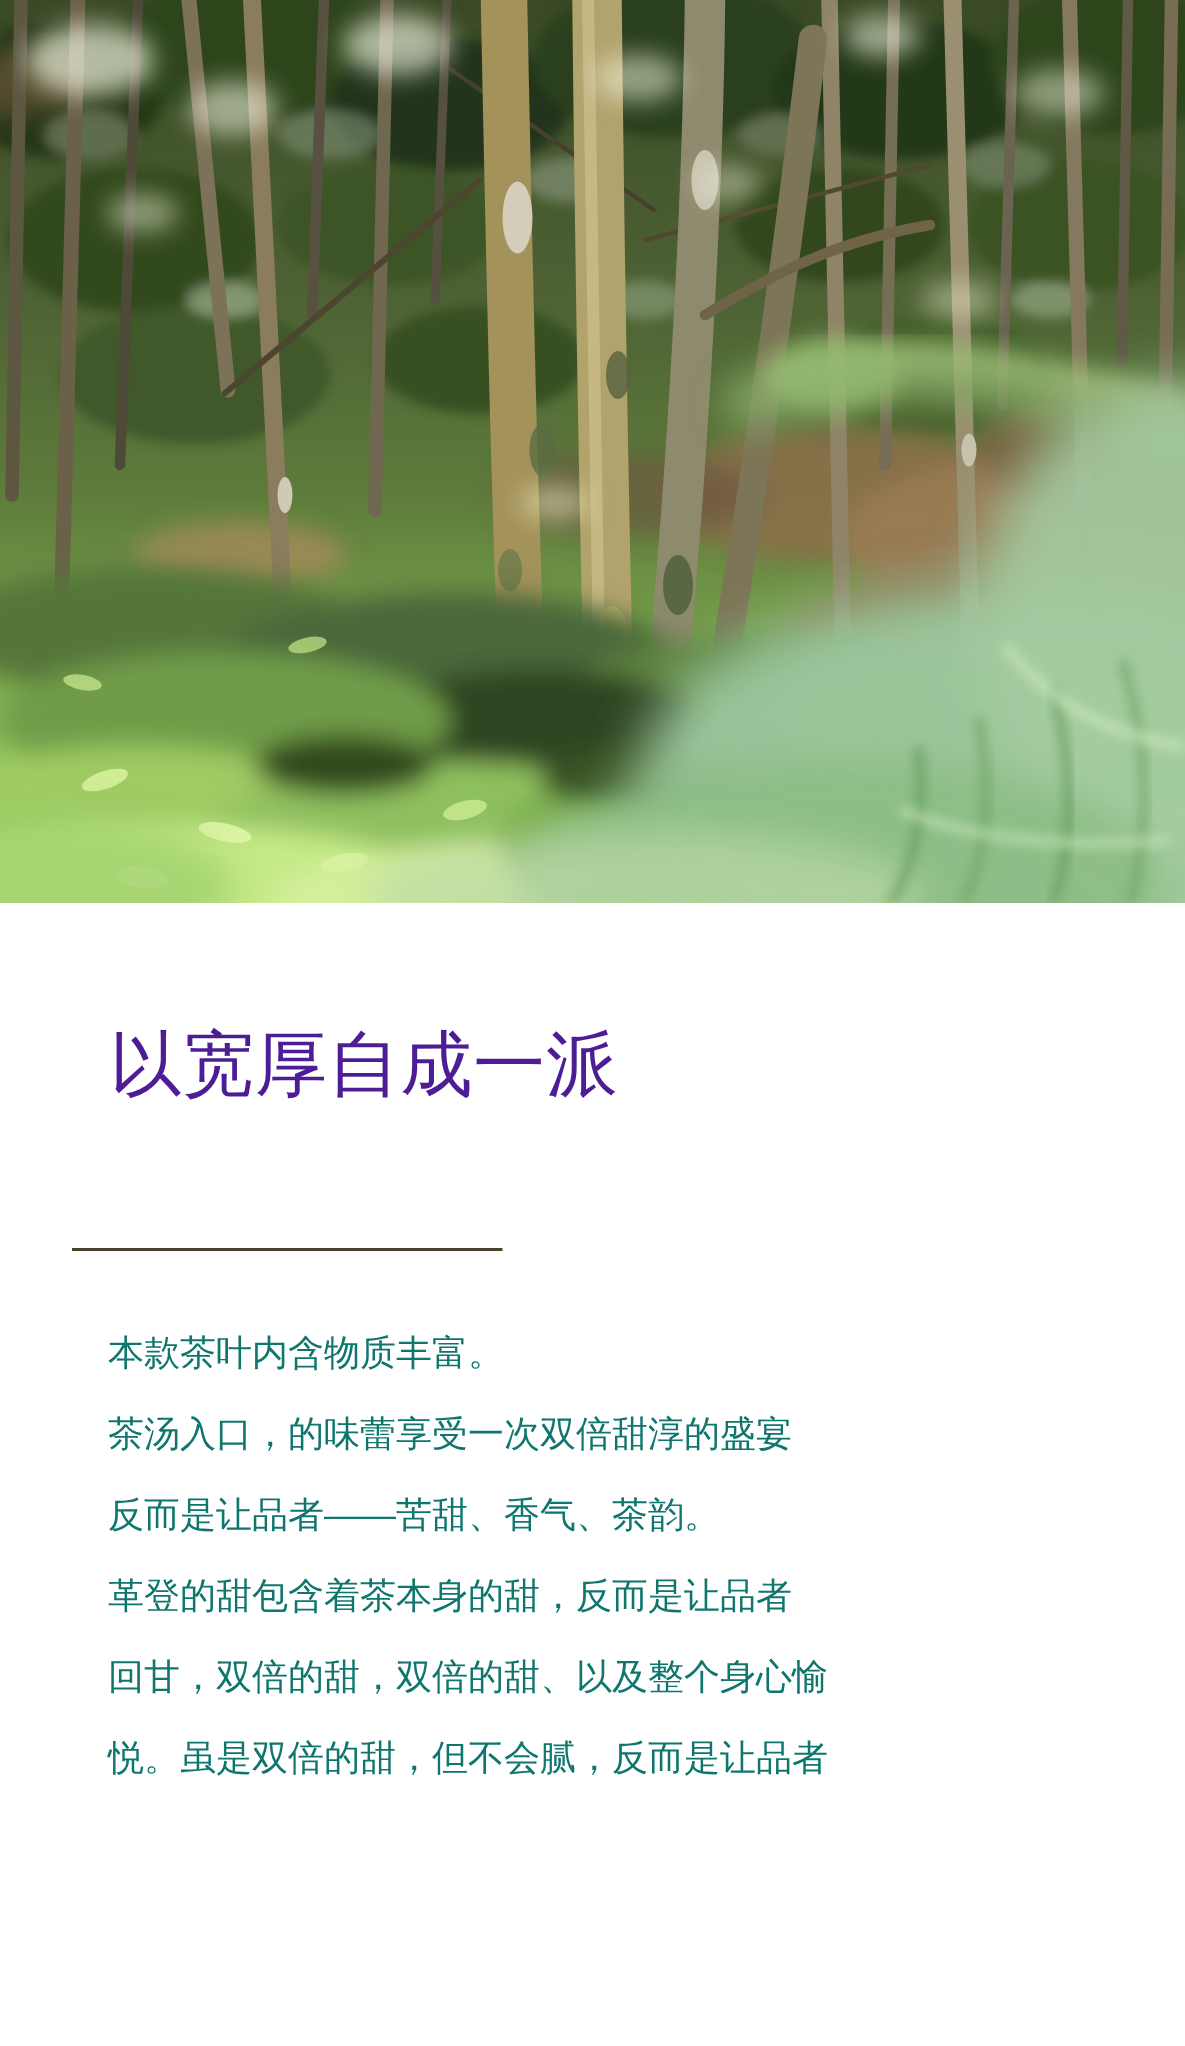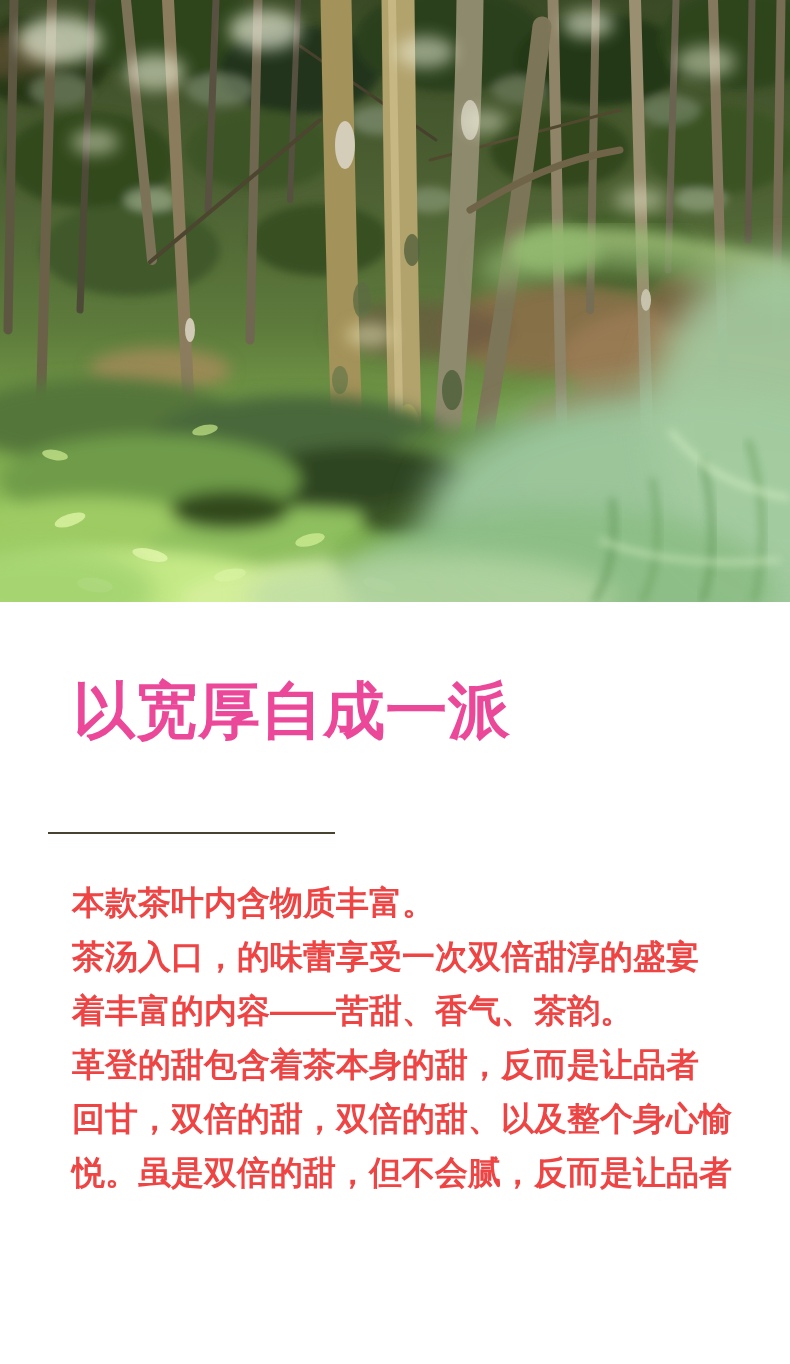--- a/index.html
+++ b/index.html
@@ -7,30 +7,30 @@
     position:relative;width:790px;height:1364px;background:#ffffff;
     font-family:"Liberation Sans",sans-serif;overflow:hidden;margin:0 auto;
   }
   .photo{
     position:absolute;left:0;top:0;width:790px;height:602px;overflow:hidden;
     background:#5e7c3c;
   }
   .photo svg{display:block;width:790px;height:602px;}
   .headline{
     position:absolute;left:73px;top:678px;width:660px;
-    font-size:62px;line-height:66px;font-weight:700;color:#ec4899;
+    font-size:48px;line-height:66px;font-weight:400;color:#4c1d95;
     letter-spacing:0.5px;white-space:nowrap;
   }
   .divider{
     position:absolute;left:48px;top:832px;width:287px;height:2px;
     background:#49422f;
   }
   .body-text{
     position:absolute;left:72px;top:876px;width:680px;
-    font-size:33px;line-height:54px;font-weight:700;color:#ef4444;
+    font-size:24px;line-height:54px;font-weight:400;color:#0f766e;
     letter-spacing:0px;white-space:nowrap;
   }
 </style>
 </head>
 <body>
 
 <div class="page">
 
   <div class="photo">
     <svg viewBox="0 0 790 602" preserveAspectRatio="none">
@@ -195,19 +195,19 @@
 
   <div class="headline">
     <div>以宽厚自成一派</div>
   </div>
 
   <div class="divider"></div>
 
   <div class="body-text">
     <div>本款茶叶内含物质丰富。</div>
     <div>茶汤入口，的味蕾享受一次双倍甜淳的盛宴</div>
-    <div>着丰富的内容——苦甜、香气、茶韵。</div>
+    <div>反而是让品者——苦甜、香气、茶韵。</div>
     <div>革登的甜包含着茶本身的甜，反而是让品者</div>
     <div>回甘，双倍的甜，双倍的甜、以及整个身心愉</div>
     <div>悦。虽是双倍的甜，但不会腻，反而是让品者</div>
   </div>
 
 </div>
 
 </body></html>

